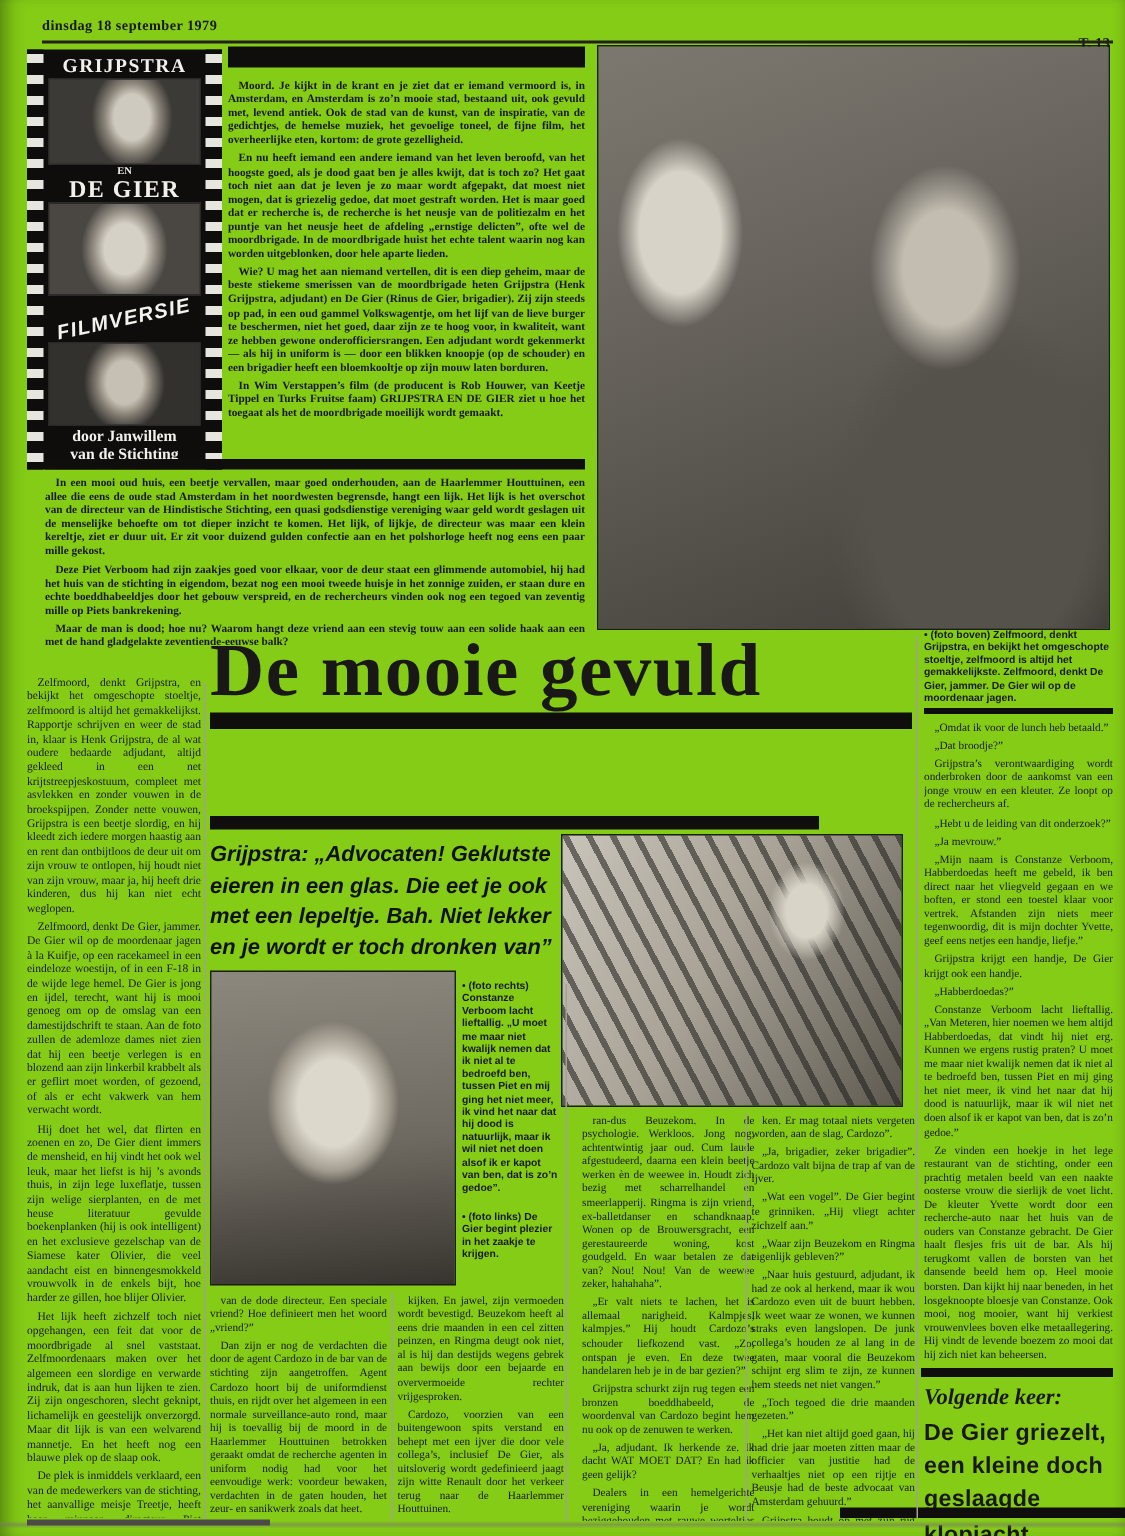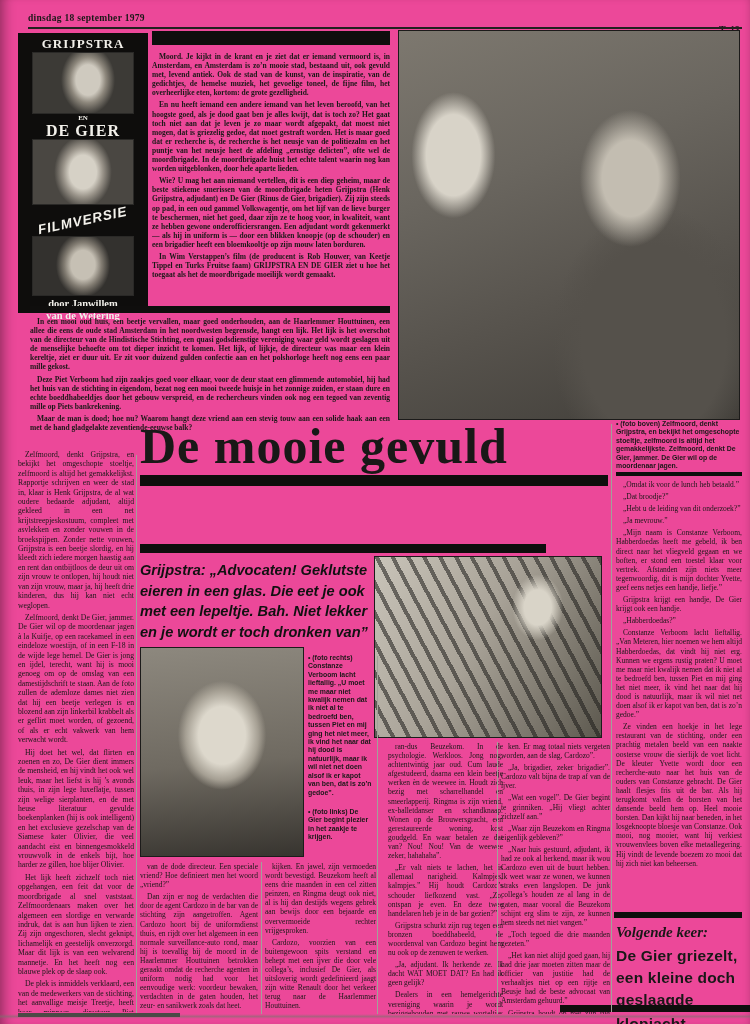--- a/index.html
+++ b/index.html
@@ -1,17 +1,17 @@
 <!DOCTYPE html>
 <html><head>
 <meta charset="utf-8">
 <style>
   html,body{margin:0;padding:0;background:#9a978f;}
   #page{
-    position:relative;width:750px;height:1024px;background:#ec4899;
+    position:relative;width:750px;height:1024px;background:#84cc16;
     overflow:hidden;font-family:"Liberation Serif",serif;color:#191817;
     box-shadow:inset 12px 0 14px -10px rgba(0,0,0,.45), inset -6px 0 10px -8px rgba(0,0,0,.3);
   }
   .abs{position:absolute;}
   
   .dateline{font-size:9.5px;font-weight:bold;letter-spacing:.3px;}
   .pageno{font-size:10px;font-weight:bold;}
   .headrule{height:2px;background:#23211f;}
   
   .filmstrip{background:#0e0d0c;display:flex;}
@@ -67,32 +67,32 @@
 </style>
 </head>
 <body>
 
 <div id="page">
 
   <div class="abs dateline" style="left:28px;top:13px;">dinsdag 18 september 1979</div>
   <div class="abs pageno" style="right:10px;top:24px;">T. 13</div>
   <div class="abs headrule" style="left:28px;top:27px;width:714px;"></div>
 
-  <div class="abs filmstrip" style="left:18px;top:33px;width:130px;height:280px;flex-direction:column;">
+  <div class="abs filmstrip" style="left:18px;top:33px;width:130px;height:280px;">
     <div class="sprockets"></div>
     <div class="strip-core">
       <div class="strip-title" style="font-size:13px;letter-spacing:1px;">GRIJPSTRA</div>
       <div class="strip-photo ph1"></div>
       <div class="strip-title" style="font-size:7px;line-height:8px;">EN</div>
       <div class="strip-title" style="font-size:16px;letter-spacing:1px;line-height:17px;">DE GIER</div>
       <div class="strip-photo ph2"></div>
       <div class="banner" style="font-size:13.5px;margin:8px 0;">FILMVERSIE</div>
       <div class="strip-photo ph3"></div>
       <div class="strip-title" style="font-size:10.5px;line-height:12px;margin-top:2px;">door Janwillem</div>
-      <div class="strip-title" style="font-size:10.5px;line-height:12px;">van de Wetering</div>
+      <div class="strip-title" style="font-size:10.5px;line-height:12px;">van de Stichting</div>
     </div>
     <div class="sprockets"></div>
   </div>
 
   <div class="abs blackbar" style="left:152px;top:31px;width:238px;height:14px;"></div>
   <div class="abs intro-text col" style="left:152px;top:52px;width:238px;height:258px;">
       <p>Moord. Je kijkt in de krant en je ziet dat er iemand vermoord is, in Amsterdam, en Amsterdam is zo’n mooie stad, bestaand uit, ook gevuld met, levend antiek. Ook de stad van de kunst, van de inspiratie, van de gedichtjes, de hemelse muziek, het gevoelige toneel, de fijne film, het overheerlijke eten, kortom: de grote gezelligheid.</p>
       <p>En nu heeft iemand een andere iemand van het leven beroofd, van het hoogste goed, als je dood gaat ben je alles kwijt, dat is toch zo? Het gaat toch niet aan dat je leven je zo maar wordt afgepakt, dat moest niet mogen, dat is griezelig gedoe, dat moet gestraft worden. Het is maar goed dat er recherche is, de recherche is het neusje van de politiezalm en het puntje van het neusje heet de afdeling „ernstige delicten”, ofte wel de moordbrigade. In de moordbrigade huist het echte talent waarin nog kan worden uitgeblonken, door hele aparte lieden.</p>
       <p>Wie? U mag het aan niemand vertellen, dit is een diep geheim, maar de beste stiekeme smerissen van de moordbrigade heten Grijpstra (Henk Grijpstra, adjudant) en De Gier (Rinus de Gier, brigadier). Zij zijn steeds op pad, in een oud gammel Volkswagentje, om het lijf van de lieve burger te beschermen, niet het goed, daar zijn ze te hoog voor, in kwaliteit, want ze hebben gewone onderofficiersrangen. Een adjudant wordt gekenmerkt — als hij in uniform is — door een blikken knoopje (op de schouder) en een brigadier heeft een bloemkooltje op zijn mouw laten borduren.</p>
       <p>In Wim Verstappen’s film (de producent is Rob Houwer, van Keetje Tippel en Turks Fruitse faam) GRIJPSTRA EN DE GIER ziet u hoe het toegaat als het de moordbrigade moeilijk wordt gemaakt.</p>
@@ -151,20 +151,21 @@
       <p>„Toch tegoed die drie maanden gezeten.”</p>
       <p>„Het kan niet altijd goed gaan, hij had drie jaar moeten zitten maar de officier van justitie had de verhaaltjes niet op een rijtje en Beusje had de beste advocaat van Amsterdam gehuurd.”</p>
       <p>Grijpstra houdt op met zijn rug schurken.</p>
     </div>
 
   <div class="abs cap" style="left:616px;top:420px;width:124px;height:50px;">• (foto boven) Zelfmoord, denkt Grijpstra, en bekijkt het omgeschopte stoeltje, zelfmoord is altijd het gemakkelijkste. Zelfmoord, denkt De Gier, jammer. De Gier wil op de moordenaar jagen.</div>
   <div class="abs divider" style="left:616px;top:472px;width:126px;"></div>
   <div class="abs col" style="left:616px;top:480px;width:126px;height:428px;">
       <p>„Omdat ik voor de lunch heb betaald.”</p>
       <p>„Dat broodje?”</p>
+      <p>Grijpstra’s verontwaardiging wordt onderbroken door de aankomst van een jonge vrouw en een kleuter. Ze loopt op de rechercheurs af.</p>
       <p>„Hebt u de leiding van dit onderzoek?”</p>
       <p>„Ja mevrouw.”</p>
       <p>„Mijn naam is Constanze Verboom, Habberdoedas heeft me gebeld, ik ben direct naar het vliegveld gegaan en we boften, er stond een toestel klaar voor vertrek. Afstanden zijn niets meer tegenwoordig, dit is mijn dochter Yvette, geef eens netjes een handje, liefje.”</p>
       <p>Grijpstra krijgt een handje, De Gier krijgt ook een handje.</p>
       <p>„Habberdoedas?”</p>
       <p>Constanze Verboom lacht lieftallig. „Van Meteren, hier noemen we hem altijd Habberdoedas, dat vindt hij niet erg. Kunnen we ergens rustig praten? U moet me maar niet kwalijk nemen dat ik niet al te bedroefd ben, tussen Piet en mij ging het niet meer, ik vind het naar dat hij dood is natuurlijk, maar ik wil niet net doen alsof ik er kapot van ben, dat is zo’n gedoe.”</p>
       <p>Ze vinden een hoekje in het lege restaurant van de stichting, onder een prachtig metalen beeld van een naakte oosterse vrouw die sierlijk de voet licht. De kleuter Yvette wordt door een recherche-auto naar het huis van de ouders van Constanze gebracht. De Gier haalt flesjes fris uit de bar. Als hij terugkomt vallen de borsten van het dansende beeld hem op. Heel mooie borsten. Dan kijkt hij naar beneden, in het losgeknoopte bloesje van Constanze. Ook mooi, nog mooier, want hij verkiest vrouwenvlees boven elke metaallegering. Hij vindt de levende boezem zo mooi dat hij zich niet kan beheersen.</p>
     </div>
 
   <div class="abs blackbar" style="left:614px;top:912px;width:128px;height:6px;"></div>

